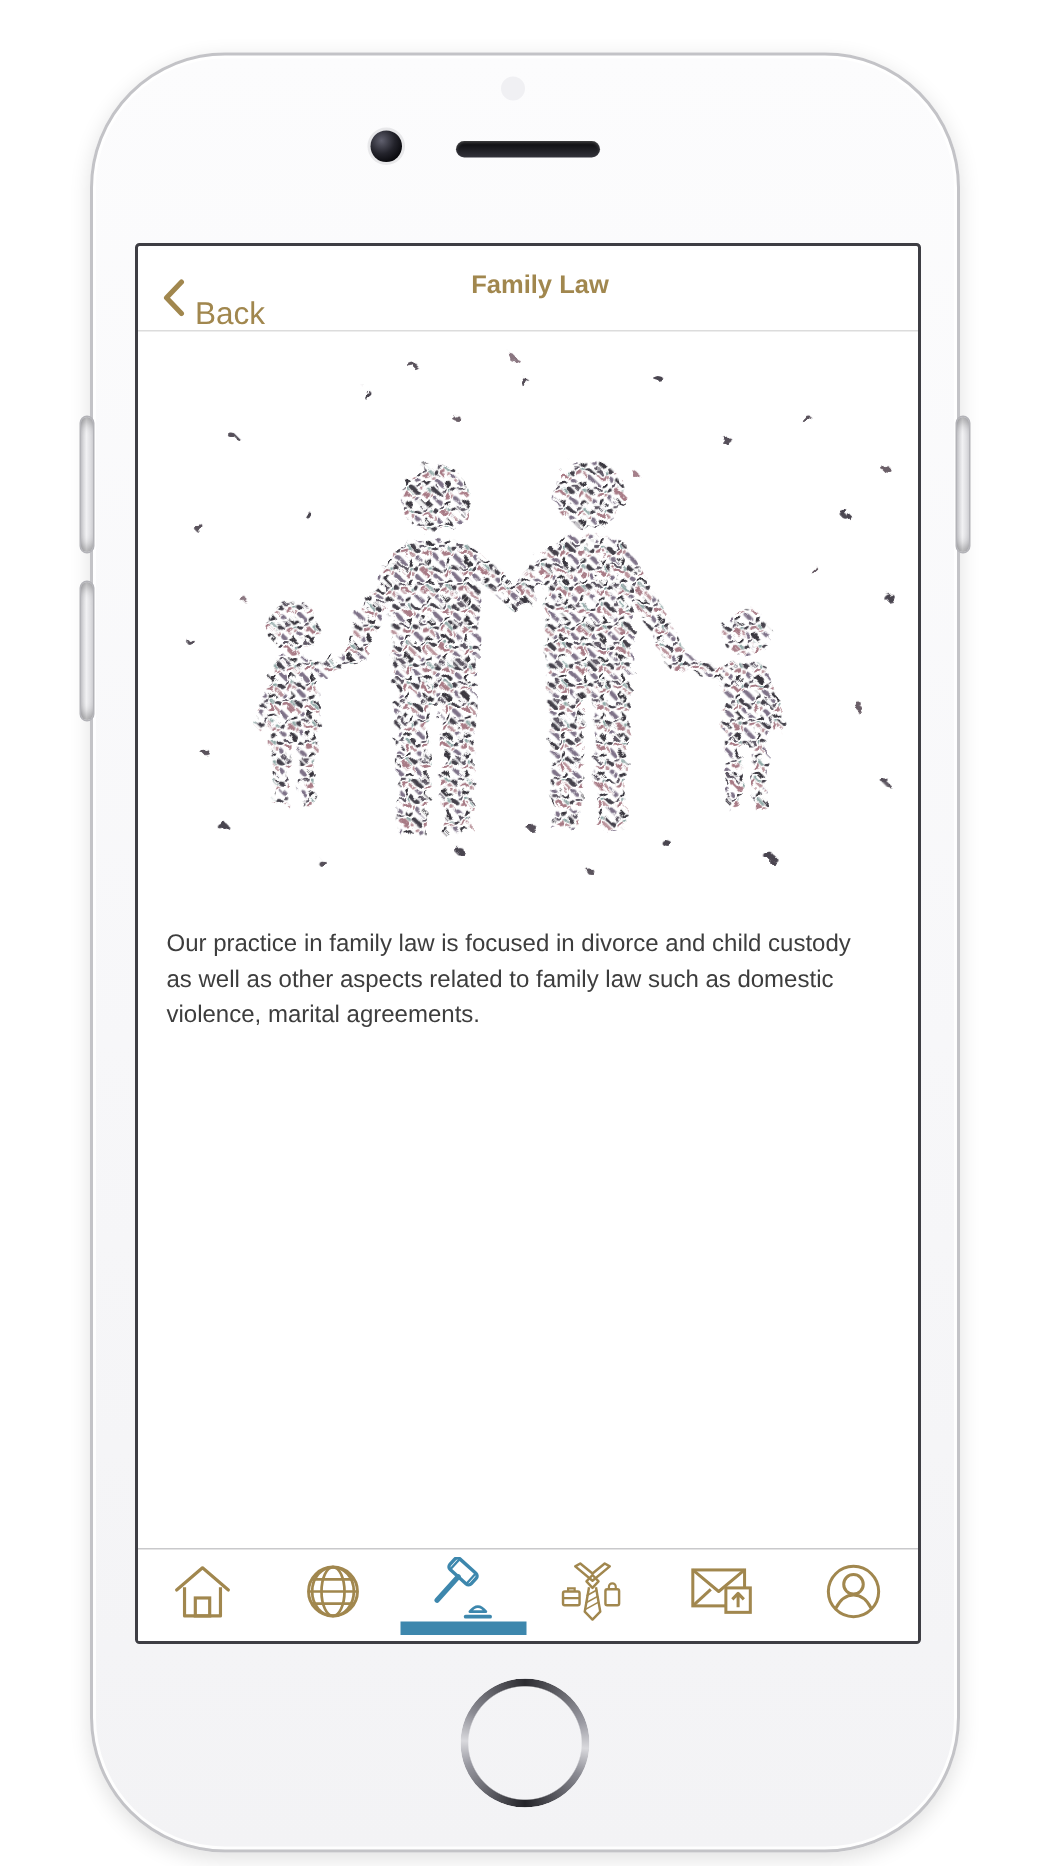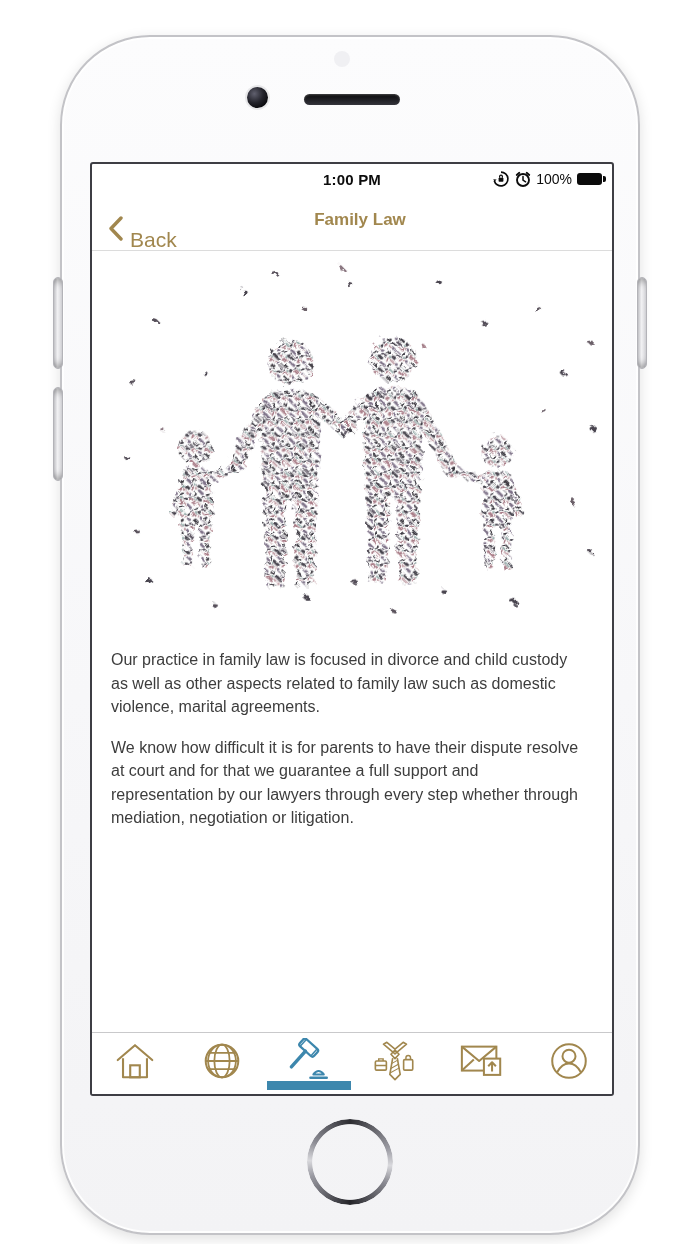--- a/index.html
+++ b/index.html
@@ -87,38 +87,20 @@
     <div class="side-btn vol-up"></div>
     <div class="side-btn vol-down"></div>
     <div class="side-btn power"></div>
     <div class="sensor"></div>
     <div class="camera"></div>
     <div class="speaker"></div>
     <div class="home-button"></div>
 
     <div class="screen">
 
-      <div class="status-bar">
-        <span class="time">1:00 PM</span>
-        <div class="status-right">
-          <svg width="18" height="18" viewBox="0 0 18 18" fill="none">
-            <path d="M9 2.1 a6.9 6.9 0 1 1 -6.7 8.6" stroke="#0c0c0c" stroke-width="1.7"></path>
-            <path d="M1.2 9.2 L2.6 11.6 L4.6 9.6 Z" fill="#0c0c0c"></path>
-            <rect x="6.6" y="7.7" width="4.8" height="4.1" rx="0.7" fill="#0c0c0c"></rect>
-            <path d="M7.6 7.7 V6.5 a1.4 1.4 0 0 1 2.8 0 V7.7" stroke="#0c0c0c" stroke-width="1.2"></path>
-          </svg>
-          <svg width="18" height="18" viewBox="0 0 18 18" fill="none">
-            <circle cx="9" cy="10" r="6" stroke="#0c0c0c" stroke-width="1.9"></circle>
-            <path d="M9 6.6 V10 L11.6 11.8" stroke="#0c0c0c" stroke-width="1.5" stroke-linecap="round"></path>
-            <path d="M2.7 5 L5.3 2.8 M15.3 5 L12.7 2.8" stroke="#0c0c0c" stroke-width="1.8" stroke-linecap="round"></path>
-          </svg>
-          <span class="pct">100%</span>
-          <div class="battery"></div>
-        </div>
-      </div>
 
       <div class="nav-bar">
         <div class="back-button">
           <svg width="15" height="25" viewBox="0 0 15 25" fill="none">
             <path d="M13 2 L3 12.5 L13 23" stroke="currentColor" stroke-width="3.4" stroke-linecap="round" stroke-linejoin="round"></path>
           </svg>
           <span class="back-label">Back</span>
         </div>
         <div class="nav-title">Family Law</div>
       </div>
@@ -202,21 +184,20 @@
             </g>
             <circle cx="142" cy="217" r="6" fill="url(#crowd)"></circle>
             <circle cx="252" cy="178" r="7" fill="url(#crowd)"></circle>
             <circle cx="361" cy="220" r="6" fill="url(#crowd)"></circle>
           </g>
         </svg>
       </div>
 
       <div class="article">
         <p>Our practice in family law is focused in divorce and child custody as well as other aspects related to family law such as domestic violence, marital agreements.</p>
-        <p>We know how difficult it is for parents to have their dispute resolve at court and for that we guarantee a full support and representation by our lawyers through every step whether through mediation, negotiation or litigation.</p>
       </div>
 
       <div class="tab-bar">
 
         <div class="tab">
           <svg width="46" height="46" viewBox="0 0 48 48" fill="none">
             <path d="M6 23 L24 7.5 L42 23" stroke-width="2.2" stroke-linecap="round" stroke-linejoin="round"></path>
             <path d="M11.5 21 V41 H36.5 V21" stroke-width="2.2" stroke-linejoin="round"></path>
             <rect x="19" y="28.5" width="10" height="12.5" stroke-width="2.2"></rect>
           </svg>

